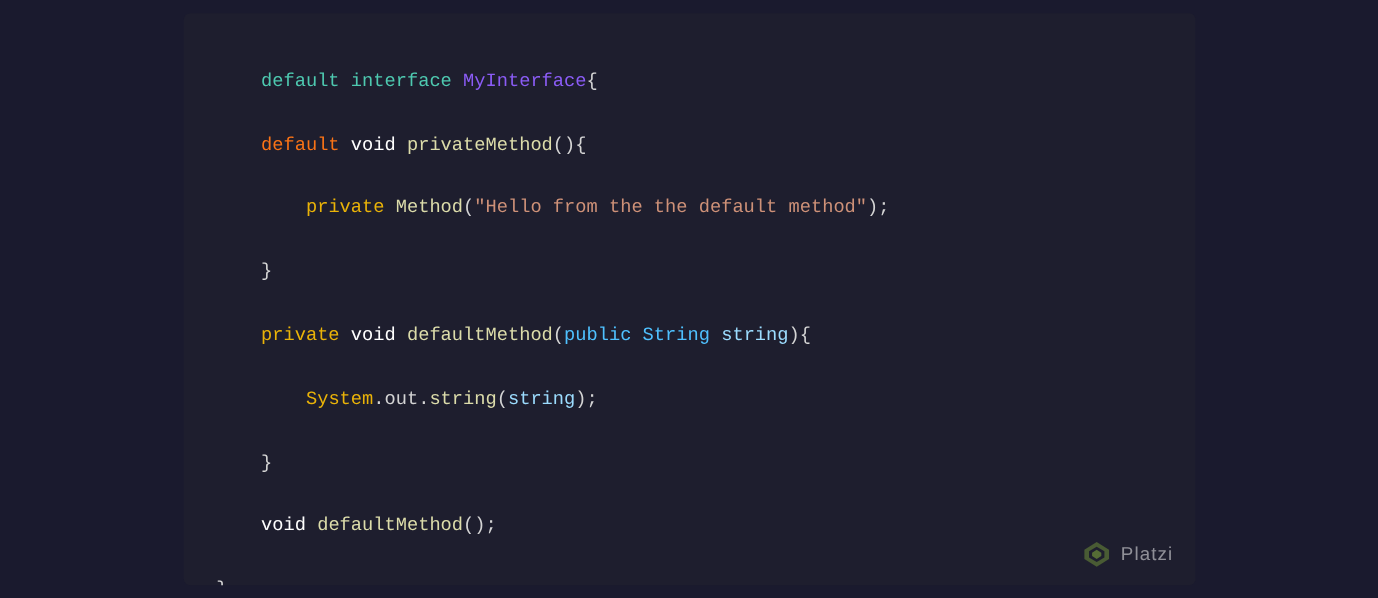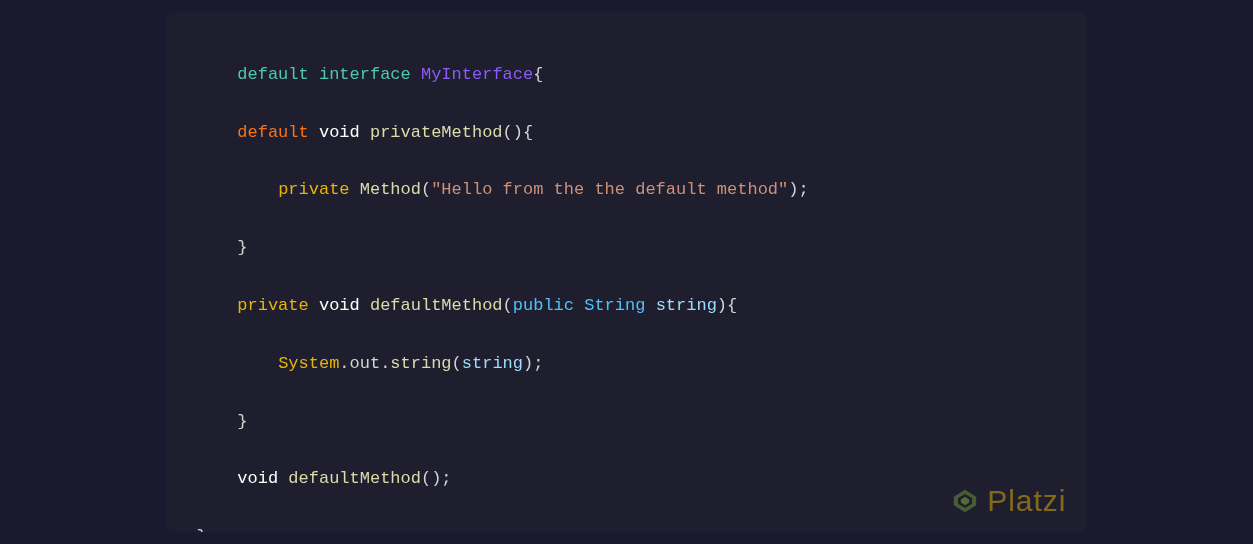--- a/index.html
+++ b/index.html
@@ -60,23 +60,23 @@
       gap: 8px;
       opacity: 0.5;
     }
 
     .platzi-logo {
       width: 28px;
       height: 28px;
     }
 
     .platzi-text {
-      color: #eab308;
+      color: #ffffff;
       font-family: sans-serif;
-      font-size: 30px;
+      font-size: 17px;
       font-weight: 400;
       letter-spacing: 1px;
     }
   </style>
 </head>
 <body>
 
 <div class="code-container">
   <div class="code-block">
     <span class="kw-public">default</span><span class="plain"> </span><span class="kw-interface">interface</span><span class="plain"> </span><span class="kw-class-name">MyInterface</span><span class="brace">{</span>

